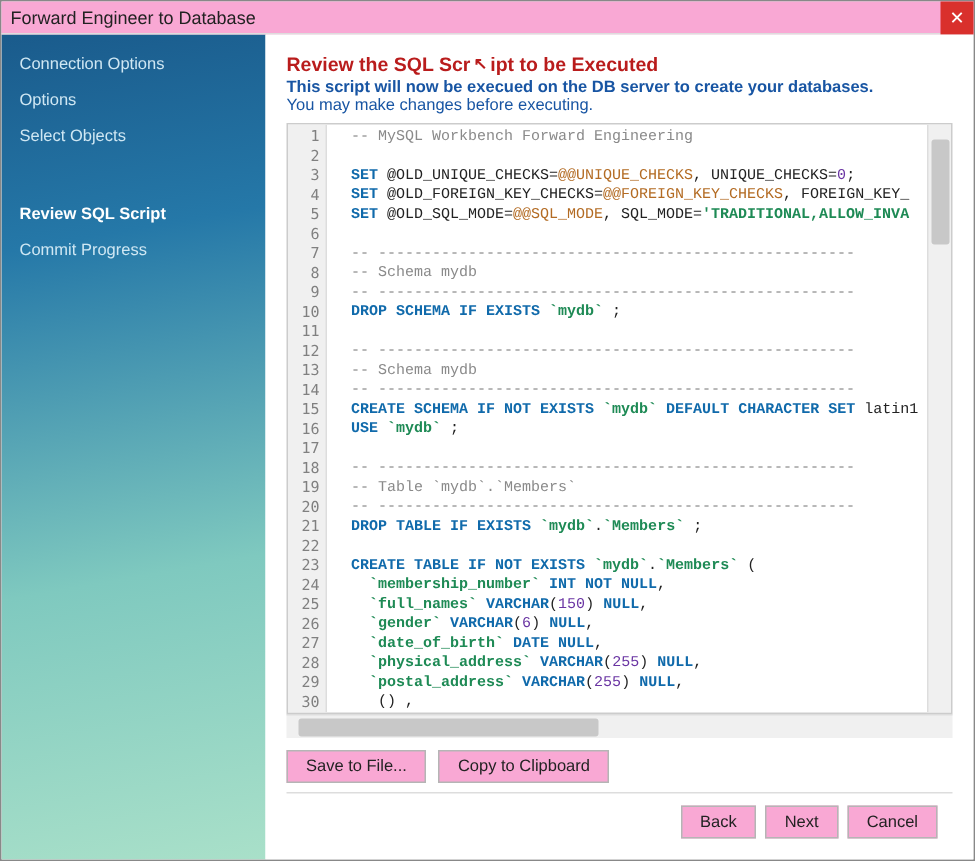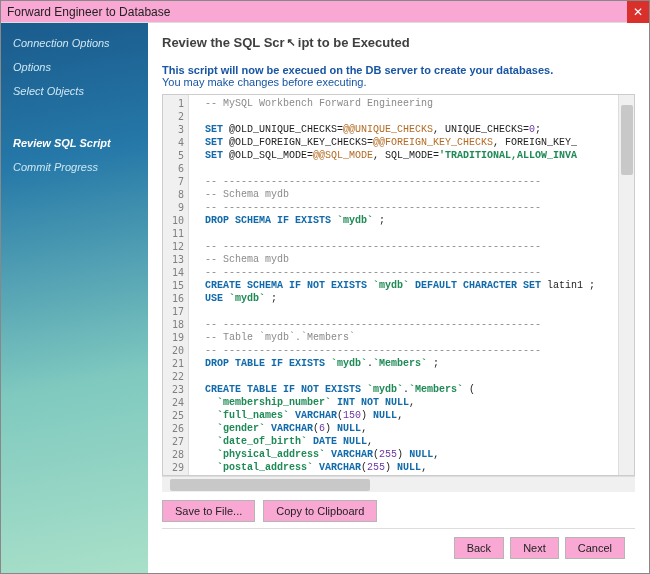--- a/index.html
+++ b/index.html
@@ -2,25 +2,25 @@
 <html><head>
 <meta charset="utf-8">
 <style>
   * { box-sizing: border-box; margin: 0; padding: 0; }
   body { font-family: "Segoe UI", Tahoma, sans-serif; font-size: 11px; background: #fff; width: 650px; height: 574px; overflow: hidden; }
   .window { display: flex; flex-direction: column; height: 100%; border: 1px solid #888; }
   .titlebar { display: flex; justify-content: space-between; align-items: center; height: 22px; background: #f9a8d4; padding: 0 0 0 6px; border-bottom: 1px solid #ddd; }
   .titlebar .title { color: #222; font-size: 12px; }
   .closebtn { width: 22px; height: 22px; background: #d9302c; color: #fff; display: flex; align-items: center; justify-content: center; font-size: 12px; cursor: pointer; }
   .body { flex: 1; display: flex; overflow: hidden; }
-  .sidebar { width: 147px; background: linear-gradient(170deg, #1a5b8c 0%, #2578a8 25%, #7fc9bf 65%, #a9e0c9 100%); color: #cfe7f3; padding-top: 8px; font-style: italic; }
+  .sidebar { width: 176px; background: linear-gradient(170deg, #1a5b8c 0%, #2578a8 25%, #7fc9bf 65%, #a9e0c9 100%); color: #cfe7f3; padding-top: 8px; }
   .sidebar .item { padding: 6px 12px; color: #cfe7f3; font-size: 11px; cursor: pointer; }
   .sidebar .item.active { color: #fff; font-weight: 600; margin-top: 28px; }
   .main { flex: 1; display: flex; flex-direction: column; padding: 12px 14px 6px 14px; overflow: hidden; background: #fff; position: relative; }
-  .heading { color: #404040; font-weight: 700; font-size: 13px; margin-bottom: 14px; display:flex; align-items:flex-end; gap:2px;}
+  .heading { color: #b91c1c; font-weight: 700; font-size: 13px; margin-bottom: 2px; display:flex; align-items:flex-end; gap:2px;}
   .subhead { color: #1855a3; font-size: 11px; font-weight: 700; }
   .subhead2 { color: #1855a3; font-size: 11px; margin-bottom: 6px; }
   .editor-wrap { flex: 1; border: 1px solid #ccc; background: #fff; display: flex; overflow: hidden; }
   .gutter { width: 26px; background: #f0f0f0; color: #808080; text-align: right; padding: 2px 4px 2px 0; font-family: Consolas, monospace; font-size: 10px; line-height: 13px; border-right: 1px solid #ddd; }
   .code { flex: 1; font-family: Liberation Mono, monospace; font-size: 10px; line-height: 13px; padding: 2px 4px; overflow: hidden; white-space: pre; color: #222; position: relative; margin-left: 12px; }
   .vscroll { width: 16px; background: #f0f0f0; border-left: 1px solid #ddd; position: relative; }
   .vthumb { position: absolute; left: 2px; width: 12px; top: 10px; height: 70px; background: #c8c8c8; border-radius: 2px; }
   .hscroll { height: 16px; background: #f0f0f0; border-top: 1px solid #ddd; margin-top:0; position: relative;}
   .hthumb { position:absolute; top:2px; left:8px; width:200px; height:12px; background:#c8c8c8; border-radius:2px;}
   .sql-c { color: #8a8a8a; }

